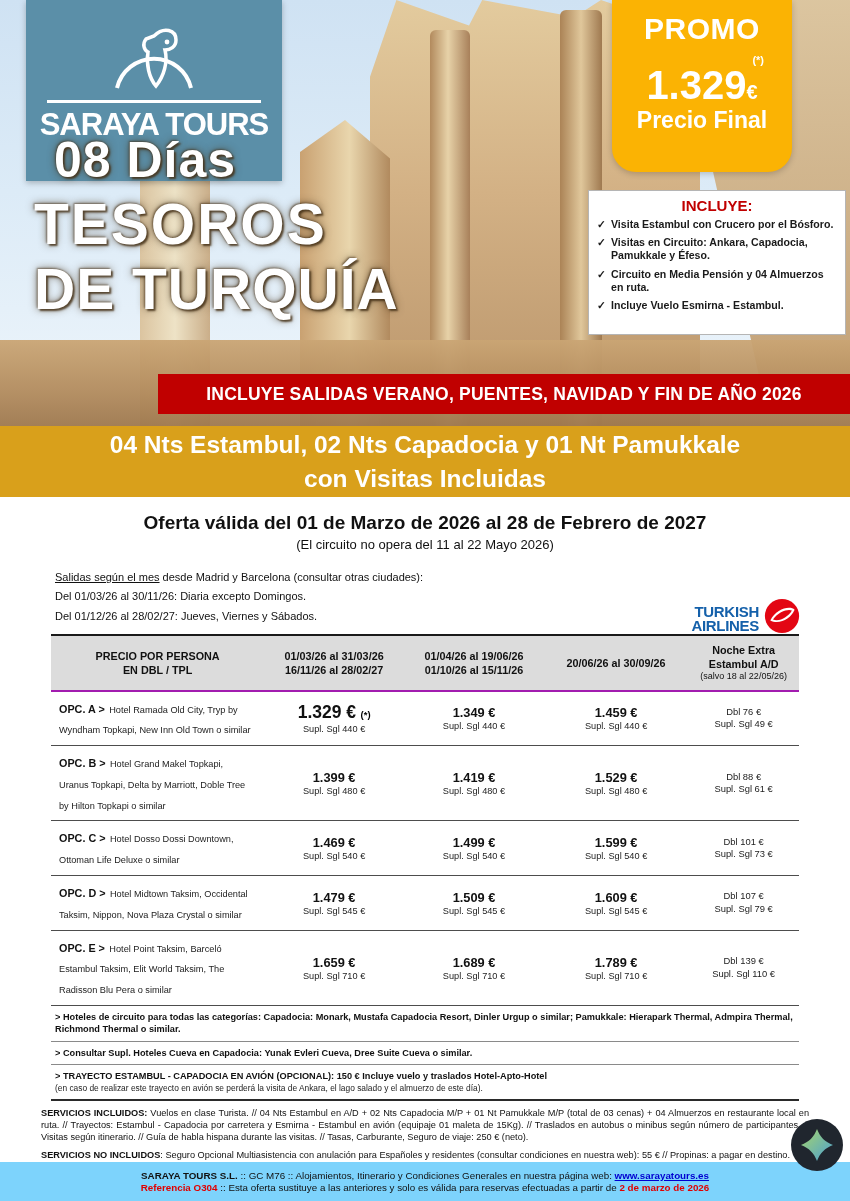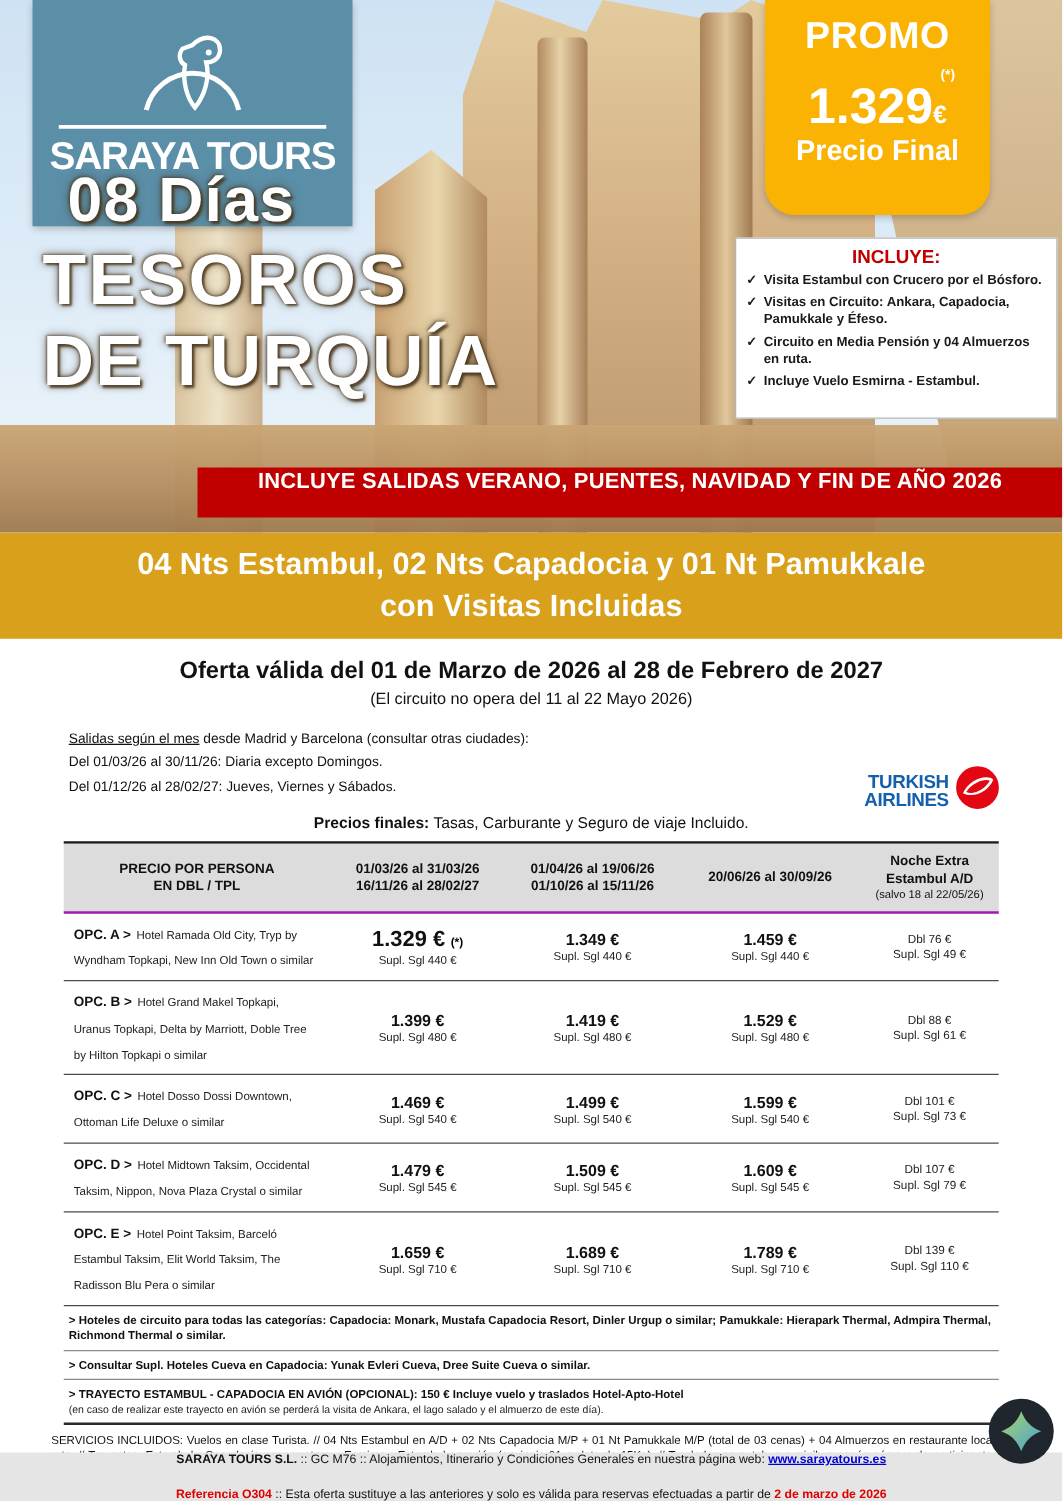--- a/index.html
+++ b/index.html
@@ -42,25 +42,25 @@
   .promo-eur { font-size:20px; font-weight:700; }
   .promo-sub { font-size:23px; font-weight:700; margin-top:3px; }
 
   .incluye-box { position:absolute; left:588px; top:190px; width:258px; height:145px; background:#ffffff;
     border:1px solid #b5b5b5; padding:6px 8px 4px 8px; }
   .incluye-title { color:#c00000; font-size:15px; font-weight:800; text-align:center; margin-bottom:4px; }
   .inc-item { display:flex; font-size:10.6px; color:#1a1a1a; margin-bottom:5px; line-height:1.25; font-weight:600; }
   .inc-check { width:14px; flex:0 0 14px; }
 
   .red-banner { position:absolute; left:158px; top:374px; width:692px; height:40px; background:#c00000;
-    display:flex; align-items:flex-start; justify-content:center; }
+    display:flex; align-items:center; justify-content:center; }
   .red-banner span { color:#ffffff; font-size:17.5px; font-weight:700; letter-spacing:.2px; }
 
   
-  .gold-banner { width:850px; height:85px; background:#d9a01b; display:flex; flex-direction:column;
+  .gold-banner { width:850px; height:71px; background:#d9a01b; display:flex; flex-direction:column;
     align-items:center; justify-content:center; }
   .gold-banner span { color:#ffffff; font-weight:700; font-size:24.5px; line-height:1.35; }
 
   
   .validity { text-align:center; padding-top:15px; }
   .validity-main { font-size:19px; font-weight:700; color:#111; }
   .validity-sub { font-size:13px; color:#111; margin-top:3px; }
 
   
   .salidas { position:relative; margin:16px 0 0 55px; font-size:11px; color:#111; line-height:1.75; }
@@ -89,25 +89,25 @@
   .extra { font-size:9.4px; color:#222; line-height:1.35; text-align:center; }
 
   
   .notes { width:748px; margin:0 auto; }
   .note { border-bottom:1.2px solid #8a8a8a; padding:5px 4px; font-size:9.2px; font-weight:600; color:#111; line-height:1.35; }
   .note:last-child { border-bottom:2px solid #2a2a2a; }
   .note .sub { display:block; font-size:8.4px; font-weight:400; color:#222; }
 
   .paras { width:768px; margin:6px auto 0 auto; }
   .paras p { font-size:9.2px; color:#111; line-height:1.32; text-align:justify; margin-bottom:5px; }
-  .paras .lbl { font-weight:400; }
-
-  
-  .footer { position:absolute; left:0; bottom:0; width:850px; height:39px; background:#e5e5e5;
-    display:flex; flex-direction:column; align-items:center; justify-content:space-between; gap:1px; }
+  .paras .lbl { font-weight:700; }
+
+  
+  .footer { position:absolute; left:0; bottom:0; width:850px; height:39px; background:#7dd3fc;
+    display:flex; flex-direction:column; align-items:center; justify-content:center; gap:1px; }
   .footer div { font-size:9.8px; color:#111; }
   .footer .b { font-weight:800; }
   .footer .red { color:#e00000; font-weight:800; }
   .footer a { color:#0000d0; text-decoration:underline; font-weight:700; cursor:pointer; }
 
   .badge { position:absolute; right:5px; bottom:28px; width:56px; height:56px; }
 </style>
 </head>
 <body>
 
@@ -194,23 +194,20 @@
       <span>
         <svg width="36" height="36" viewBox="0 0 40 40">
           <circle cx="20" cy="20" r="19" fill="#e30613"></circle>
           <path d="M7 25 C13 12 29 8 34 13 C30 23 17 30 7 25 Z" fill="#ffffff"></path>
           <path d="M10 24 C16 15 27 12 31 14 C27 21 17 27 10 24 Z" fill="#e30613"></path>
         </svg>
       </span>
     </div>
   </div>
 
-  <div class="precios-line">
-    <span class="b">Precios finales:</span><span> Tasas, Carburante y Seguro de viaje Incluido.</span>
-  </div>
 
   <div class="ptable">
     <div class="trow thead">
       <div class="hcell">
           <span>PRECIO POR PERSONA</span>
           <span>EN DBL / TPL</span>
         </div>
       <div class="hcell">
           <span>01/03/26 al 31/03/26</span>
           <span>16/11/26 al 28/02/27</span>

